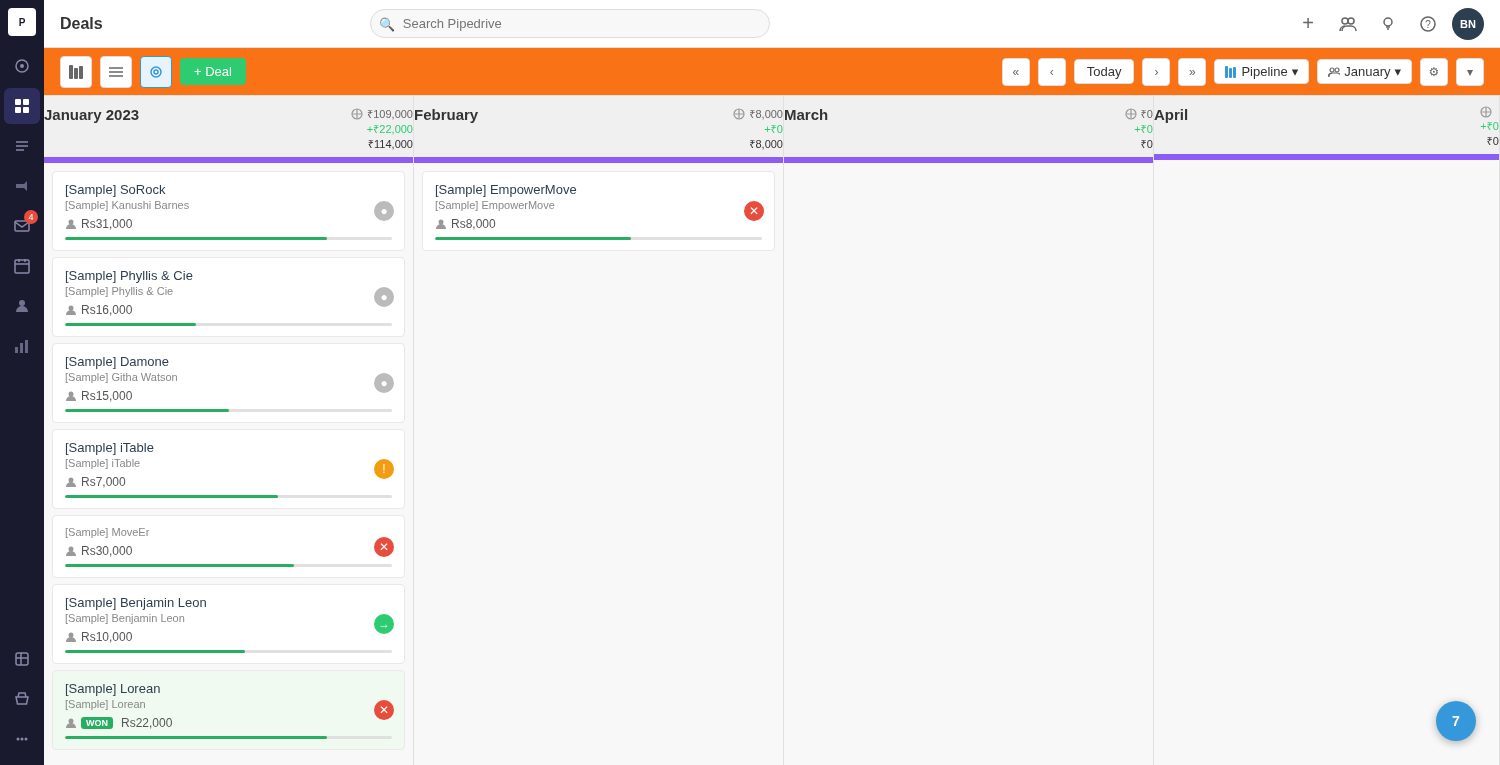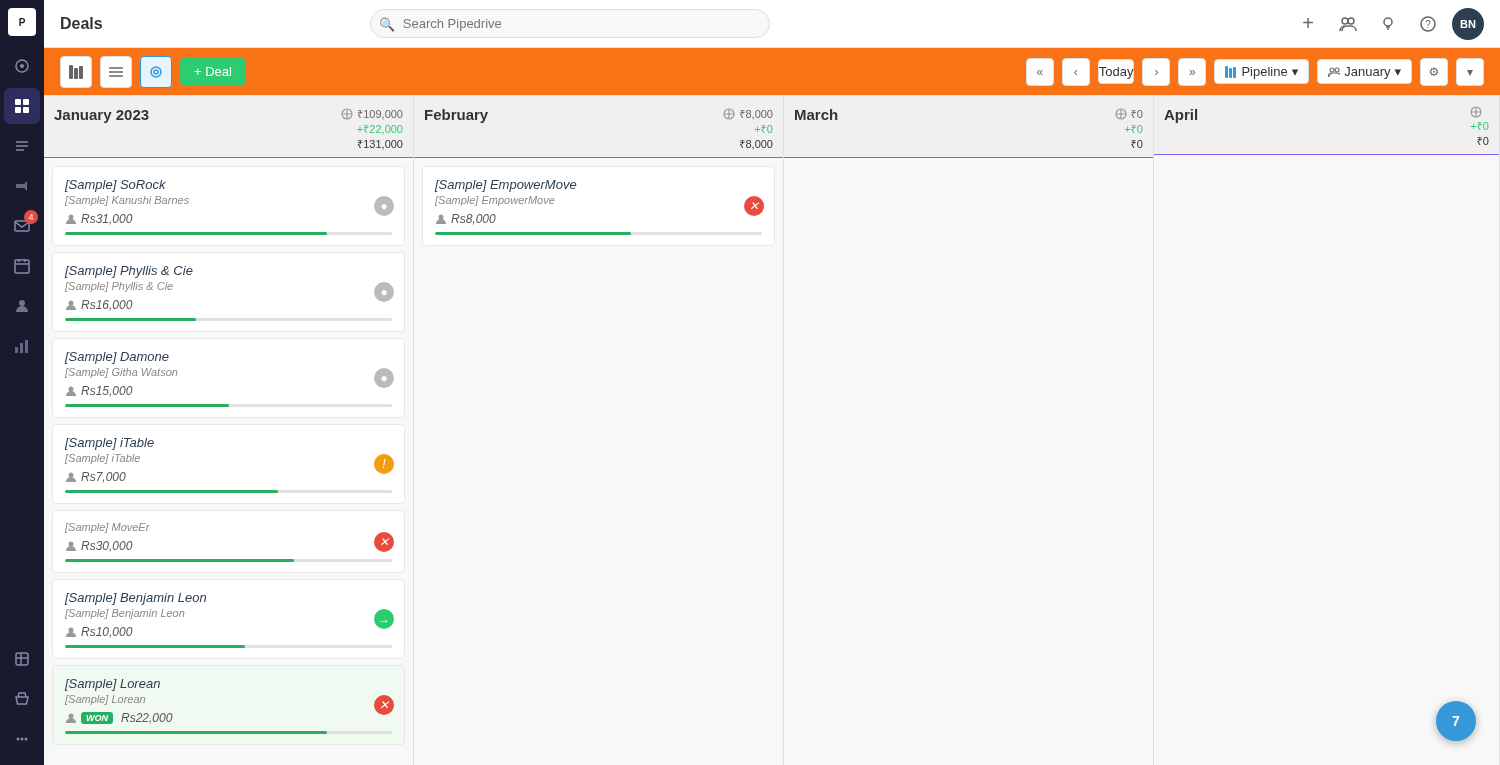--- a/index.html
+++ b/index.html
@@ -141,21 +141,21 @@
     }
     .nav-btn {
       width: 28px; height: 28px;
       border: 1px solid #ddd; border-radius: 4px;
       background: white; cursor: pointer;
       display: flex; align-items: center; justify-content: center;
       color: #666; font-size: 12px;
     }
     .today-btn {
       border: 1px solid #ddd; border-radius: 4px;
-      background: white; padding: 4px 0;
+      background: white; padding: 4px 12px;
       font-size: 13px; cursor: pointer; color: #333;
     }
     .dropdown-btn {
       border: 1px solid #ddd; border-radius: 4px;
       background: white; padding: 4px 10px;
       font-size: 13px; cursor: pointer; color: #333;
       display: flex; align-items: center; gap: 4px;
     }
 
     
@@ -168,23 +168,23 @@
     .month-col {
       min-width: 370px;
       flex-shrink: 0;
       border-right: 1px solid #e0e0e0;
       display: flex;
       flex-direction: column;
       background: #f8f8f8;
     }
 
     .month-header {
-      padding: 10px 10px 6px;
+      padding: 10px 0 6px;
       background: #f0f0f0;
-      border-bottom: 1px solid #8b5cf6;
+      border-bottom: 6px solid #8b5cf6;
       display: flex;
       align-items: flex-start;
       justify-content: space-between;
     }
     .month-name {
       font-size: 15px; font-weight: 600; color: #333;
     }
     .month-stats {
       text-align: right;
       font-size: 11px;
@@ -197,21 +197,20 @@
       font-size: 11px; color: #666;
     }
 
     .month-cards {
       flex: 1;
       overflow-y: auto;
       padding: 8px;
       display: flex;
       flex-direction: column;
       gap: 6px;
-      font-style: italic;
     }
 
     .deal-card {
       background: white;
       border-radius: 4px;
       padding: 10px 12px;
       border: 1px solid #e8e8e8;
       cursor: pointer;
       position: relative;
     }
@@ -460,21 +459,21 @@
           <div class="month-name">January 2023</div>
           <div class="month-stats">
             <div class="month-stats-icon">
               <svg width="12" height="12" viewBox="0 0 12 12" fill="none" stroke="#999" stroke-width="1.2">
                 <path d="M1 6h10M6 1v10"></path>
                 <circle cx="6" cy="6" r="5"></circle>
               </svg> 
               <span>₹109,000</span>
             </div>
             <div class="added">+₹22,000</div>
-            <div class="net">₹131,000</div>
+            <div class="net">₹114,000</div>
           </div>
         </div>
         <div class="month-cards">
           <div class="deal-card">
             <div class="deal-card-title">[Sample] SoRock</div>
             <div class="deal-card-org">[Sample] Kanushi Barnes</div>
             <div class="deal-card-amount"><svg width="12" height="12" viewBox="0 0 12 12" fill="#999">
                 <circle cx="6" cy="4" r="2.5"></circle>
                 <path d="M1 11c0-2.8 2.2-5 5-5s5 2.2 5 5"></path>
               </svg> Rs31,000</div>

